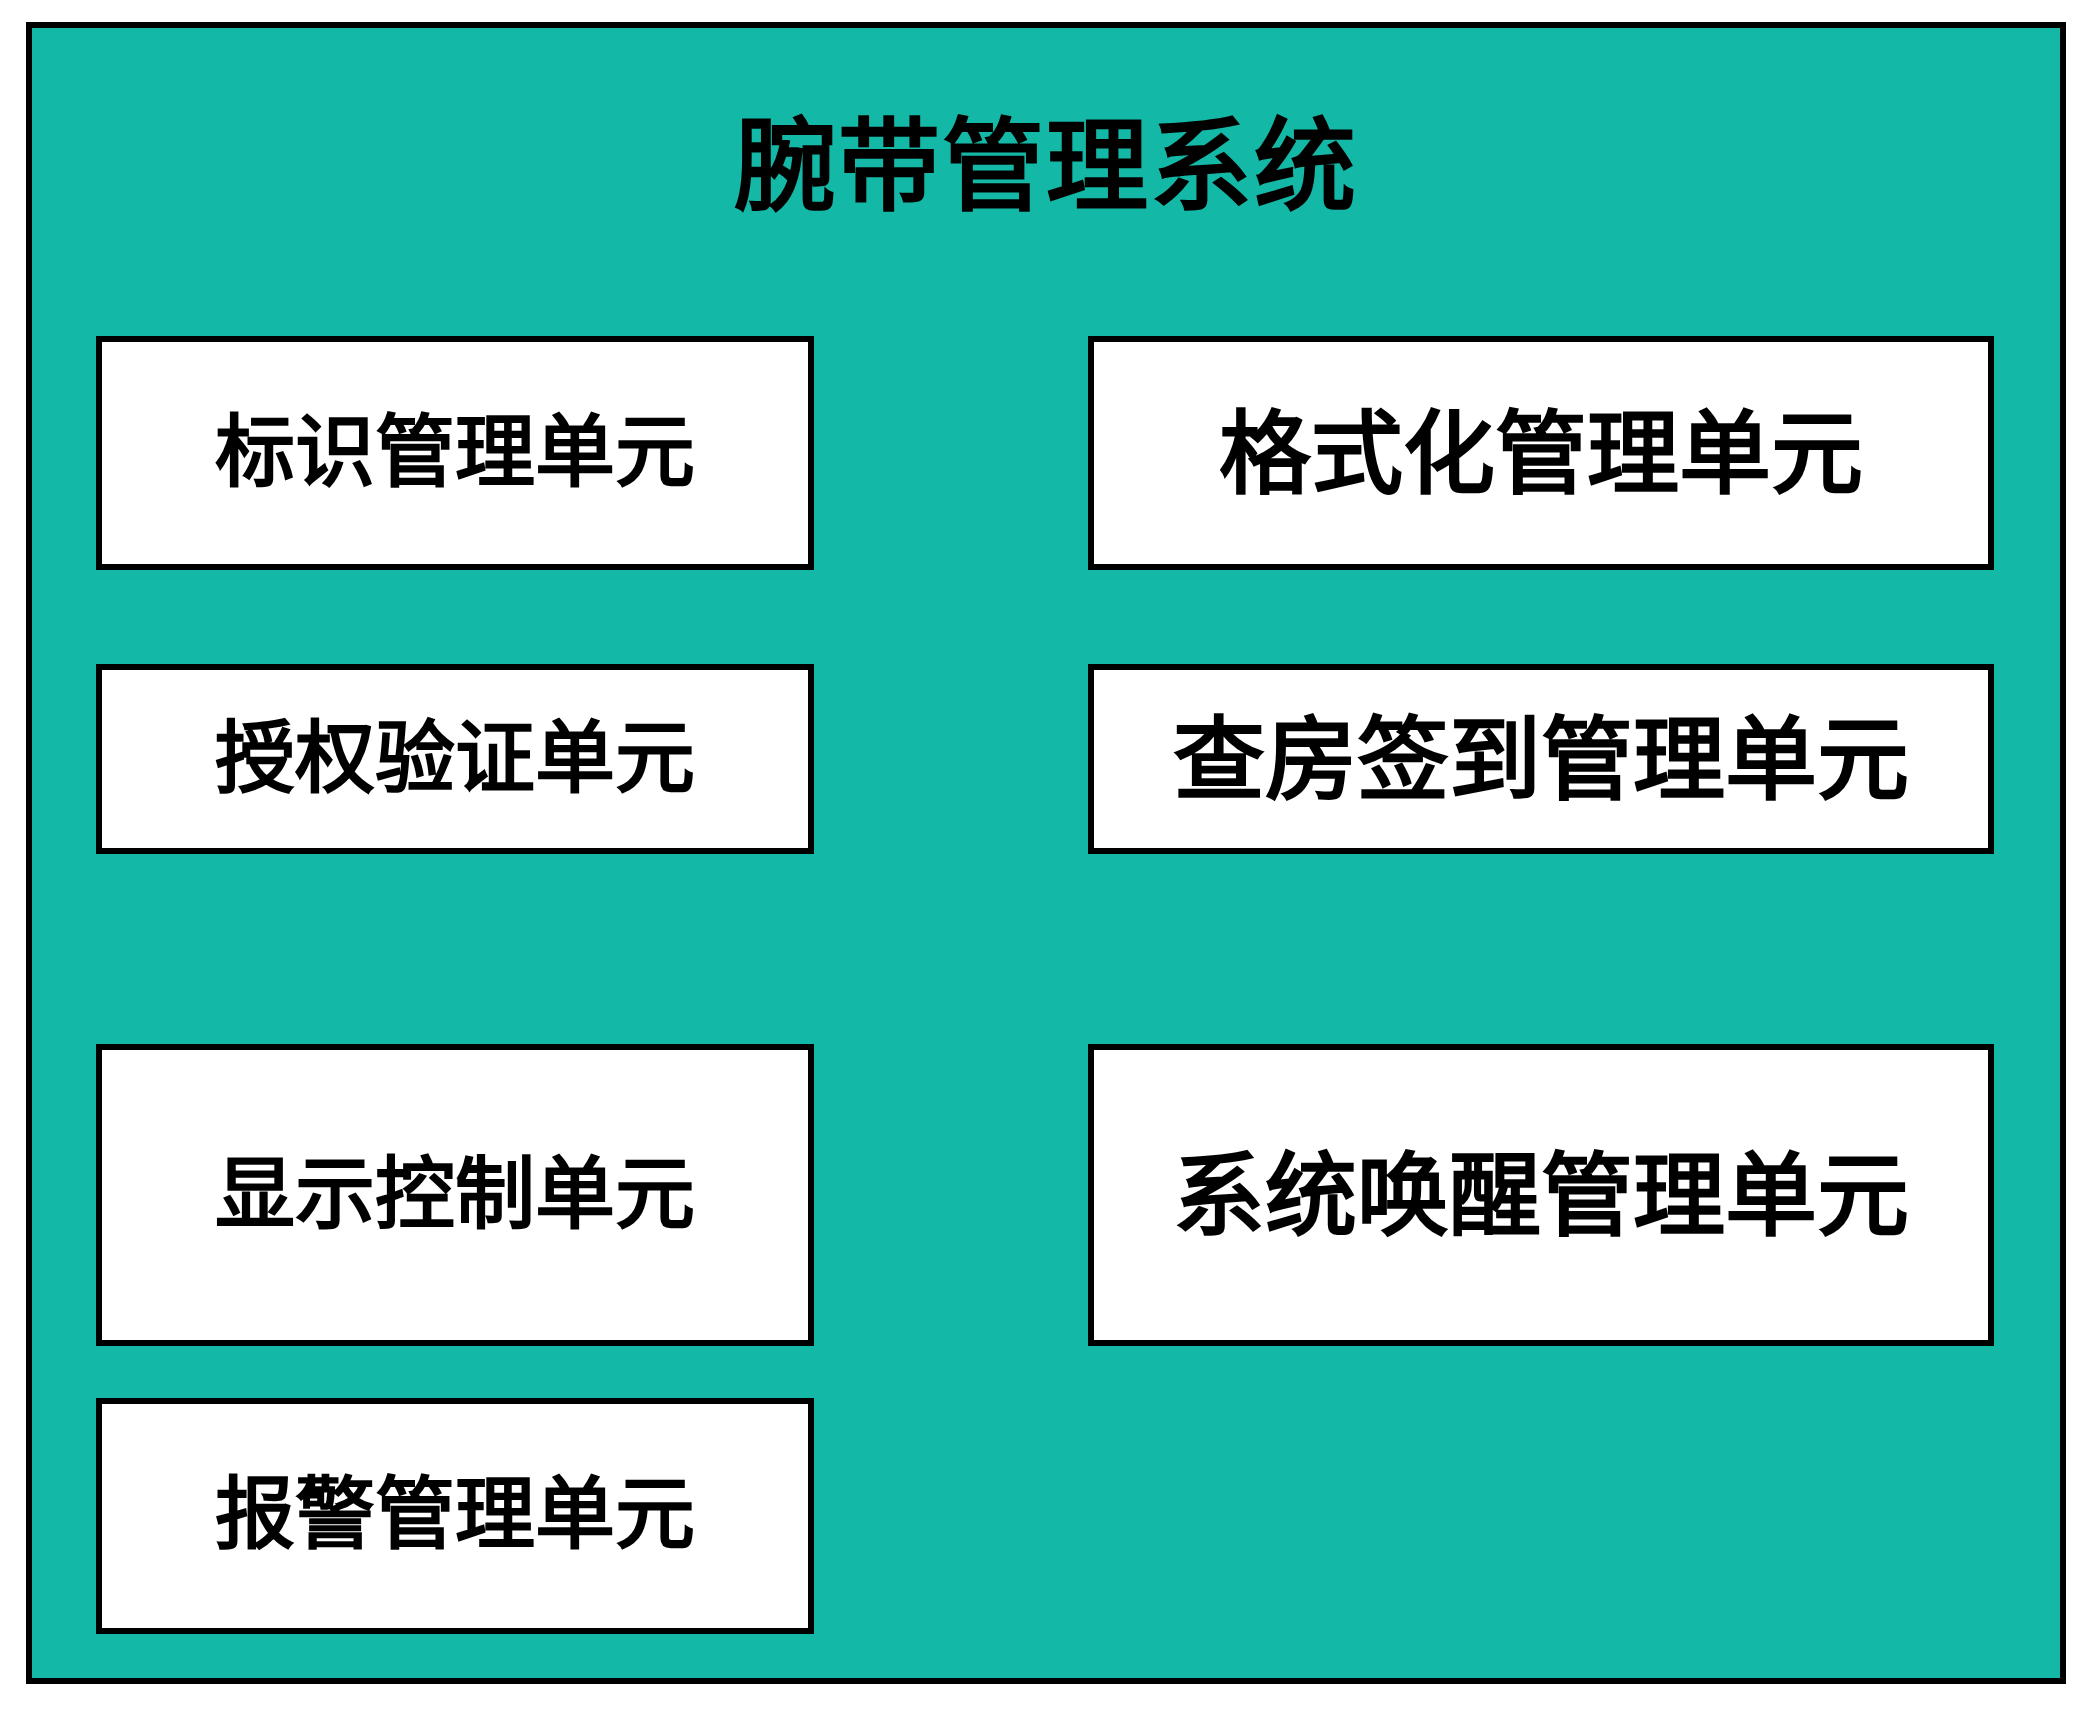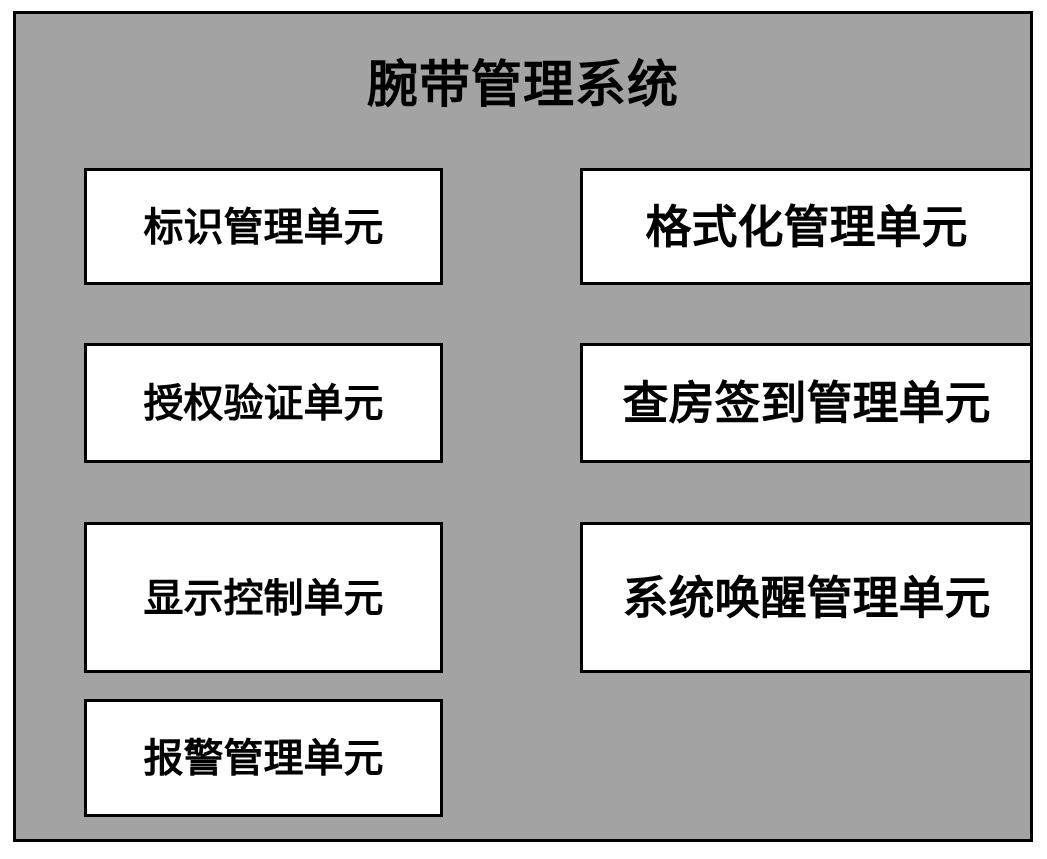--- a/index.html
+++ b/index.html
@@ -26,21 +26,21 @@
 
   
   .system-frame {
     position: absolute;
     left: 13px;
     top: 11px;
     width: 1020px;
     height: 831px;
     box-sizing: border-box;
     border: 3px solid #000000;
-    background: #a3a3a3;
+    background: #14b8a6;
   }
 
   
   .system-title {
     position: absolute;
     left: 0;
     top: 42px;
     width: 100%;
     text-align: center;
     font-size: 51px;
@@ -61,39 +61,38 @@
   }
 
   .unit-box {
     position: absolute;
     box-sizing: border-box;
     border: 3px solid #000000;
     background: #ffffff;
     display: flex;
     align-items: center;
     justify-content: center;
-    margin-left: 36px;
   }
 
   .unit-label {
     font-size: 40px;
     line-height: 48px;
     font-weight: 700;
     letter-spacing: 0px;
     color: #000000;
     white-space: nowrap;
     text-align: center;
   }
 
   
   .col-left  { left: 32px;  width: 359px; }
   .col-right { left: 528px; width: 453px; }
 
   .row-1 { top: 154px; height: 117px; }
-  .row-2 { top: 329px; height: 120px; }
+  .row-2 { top: 318px; height: 95px; }
   .row-3 { top: 508px; height: 151px; }
   .row-4 { top: 685px; height: 118px; }
 
   
   .unit-box.wide .unit-label { font-size: 46px; }
 </style>
 </head>
 <body>
 
 <div id="diagram-root">

